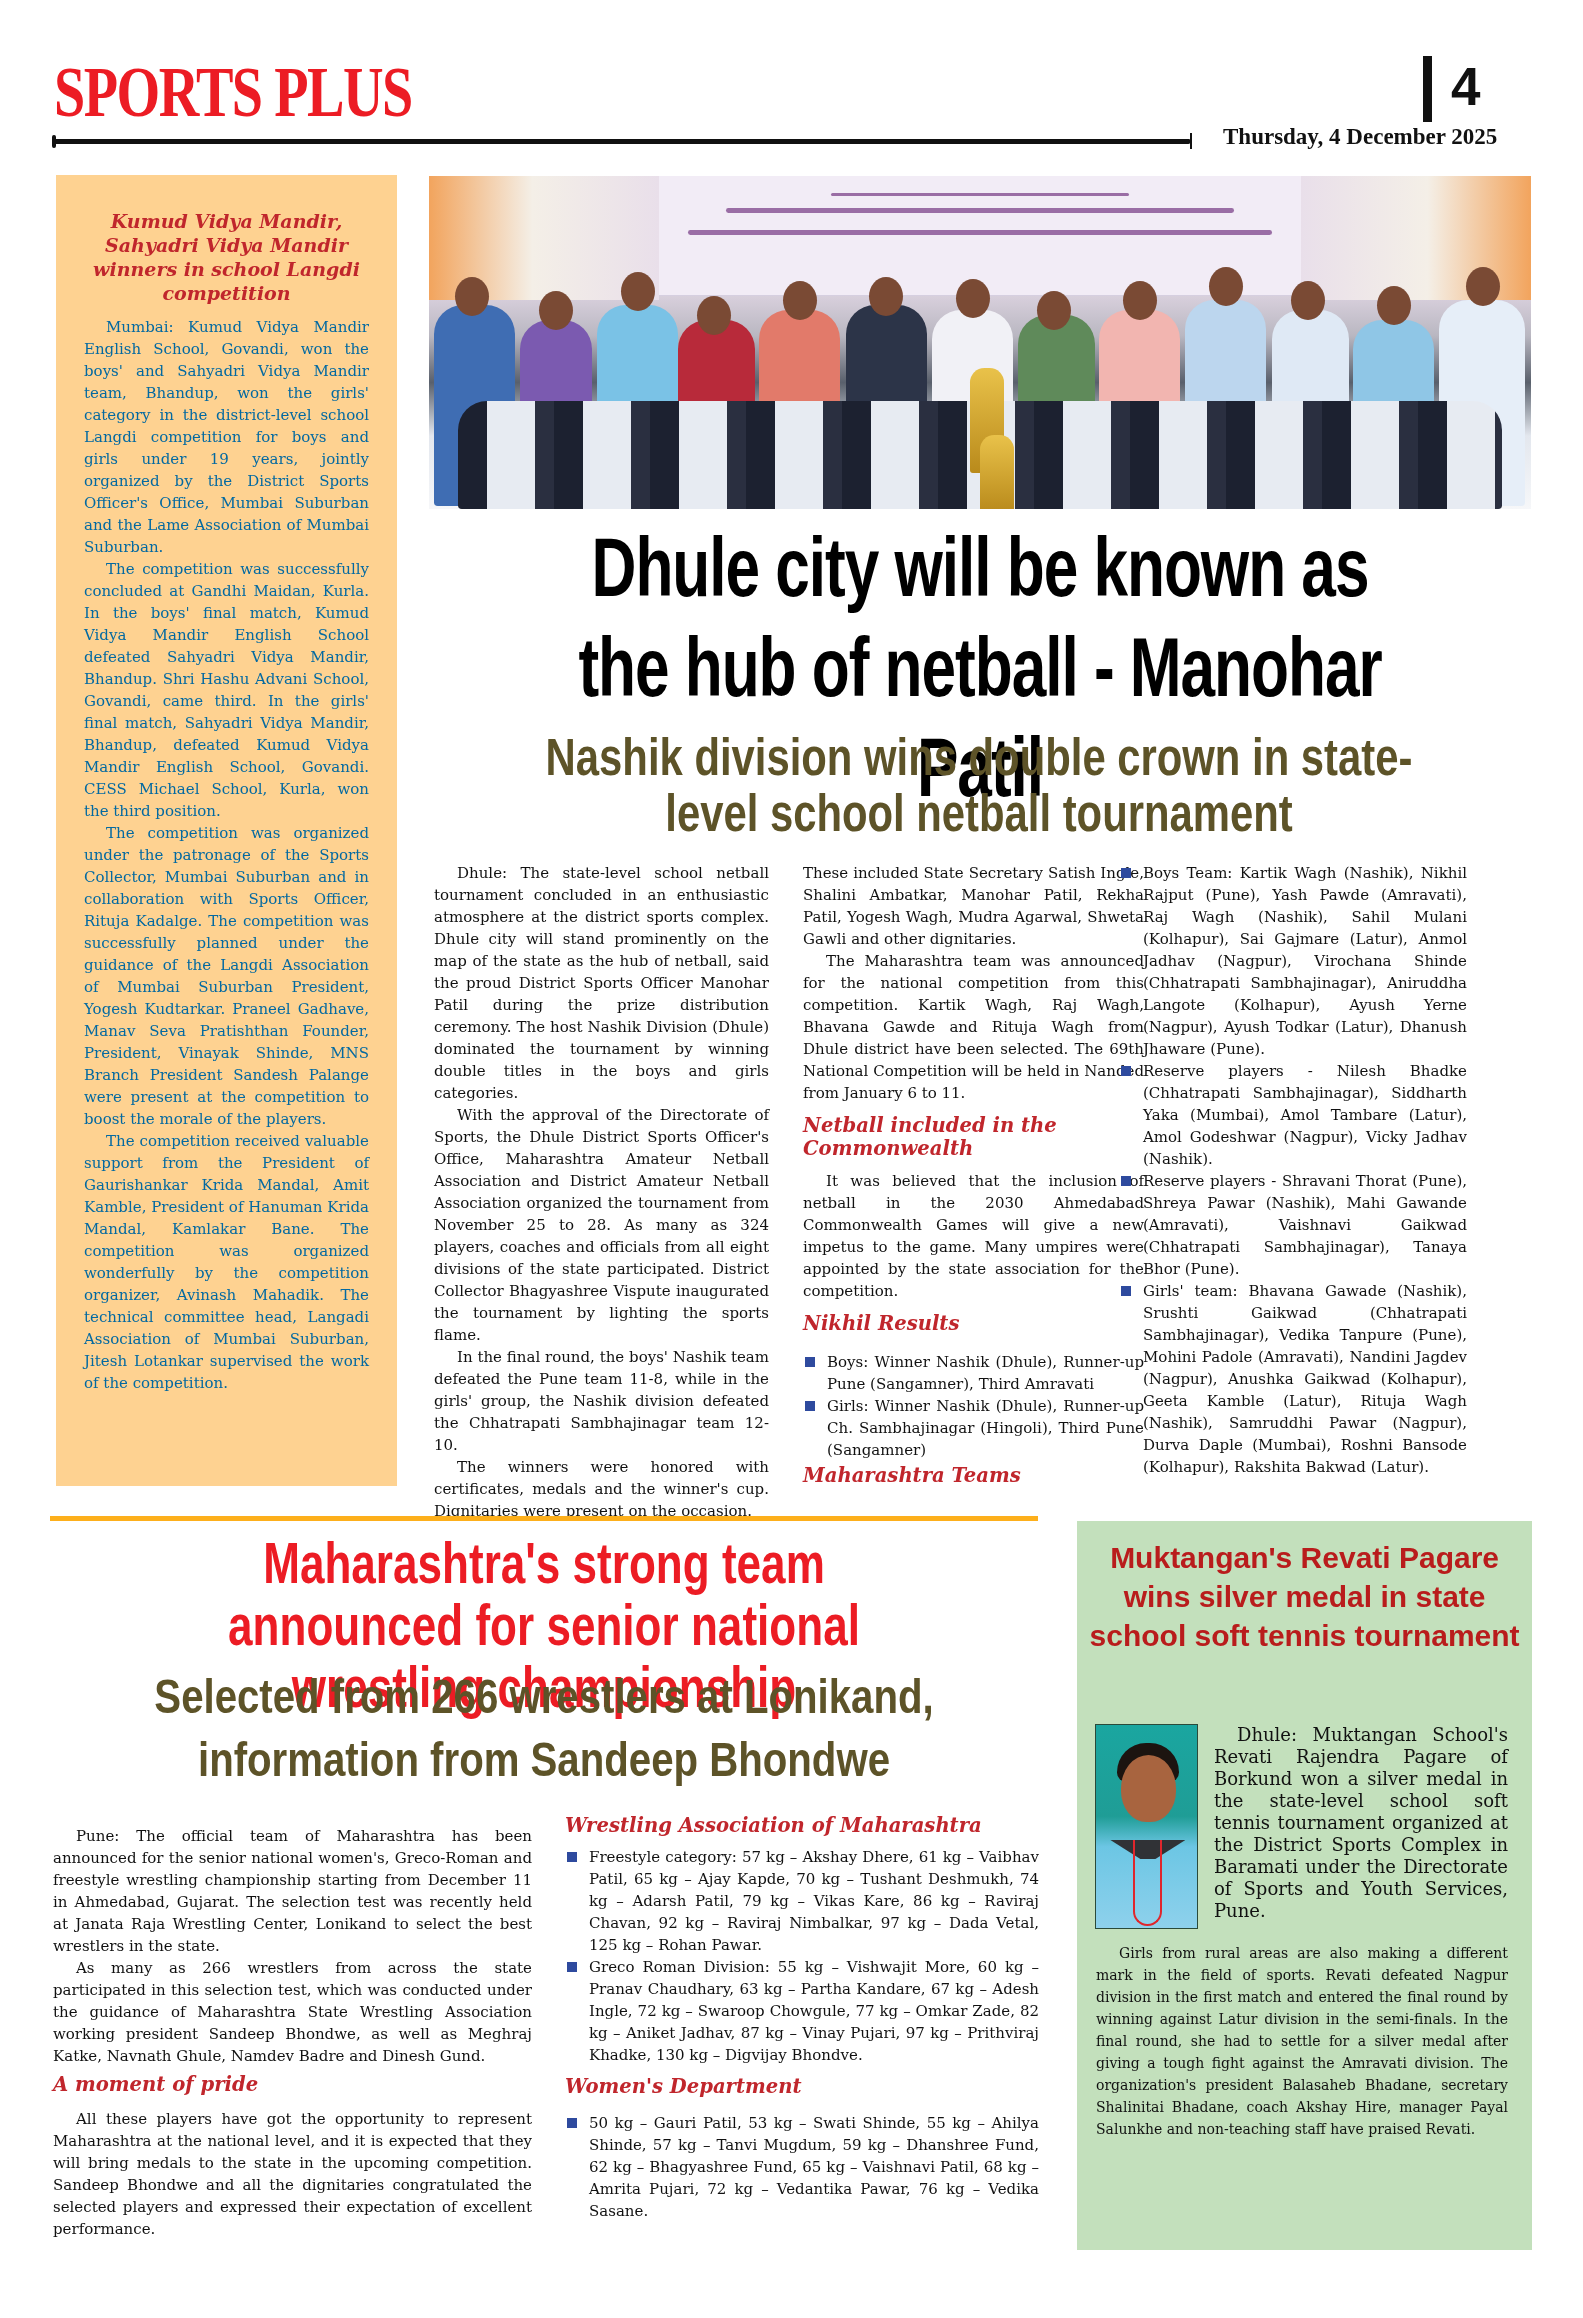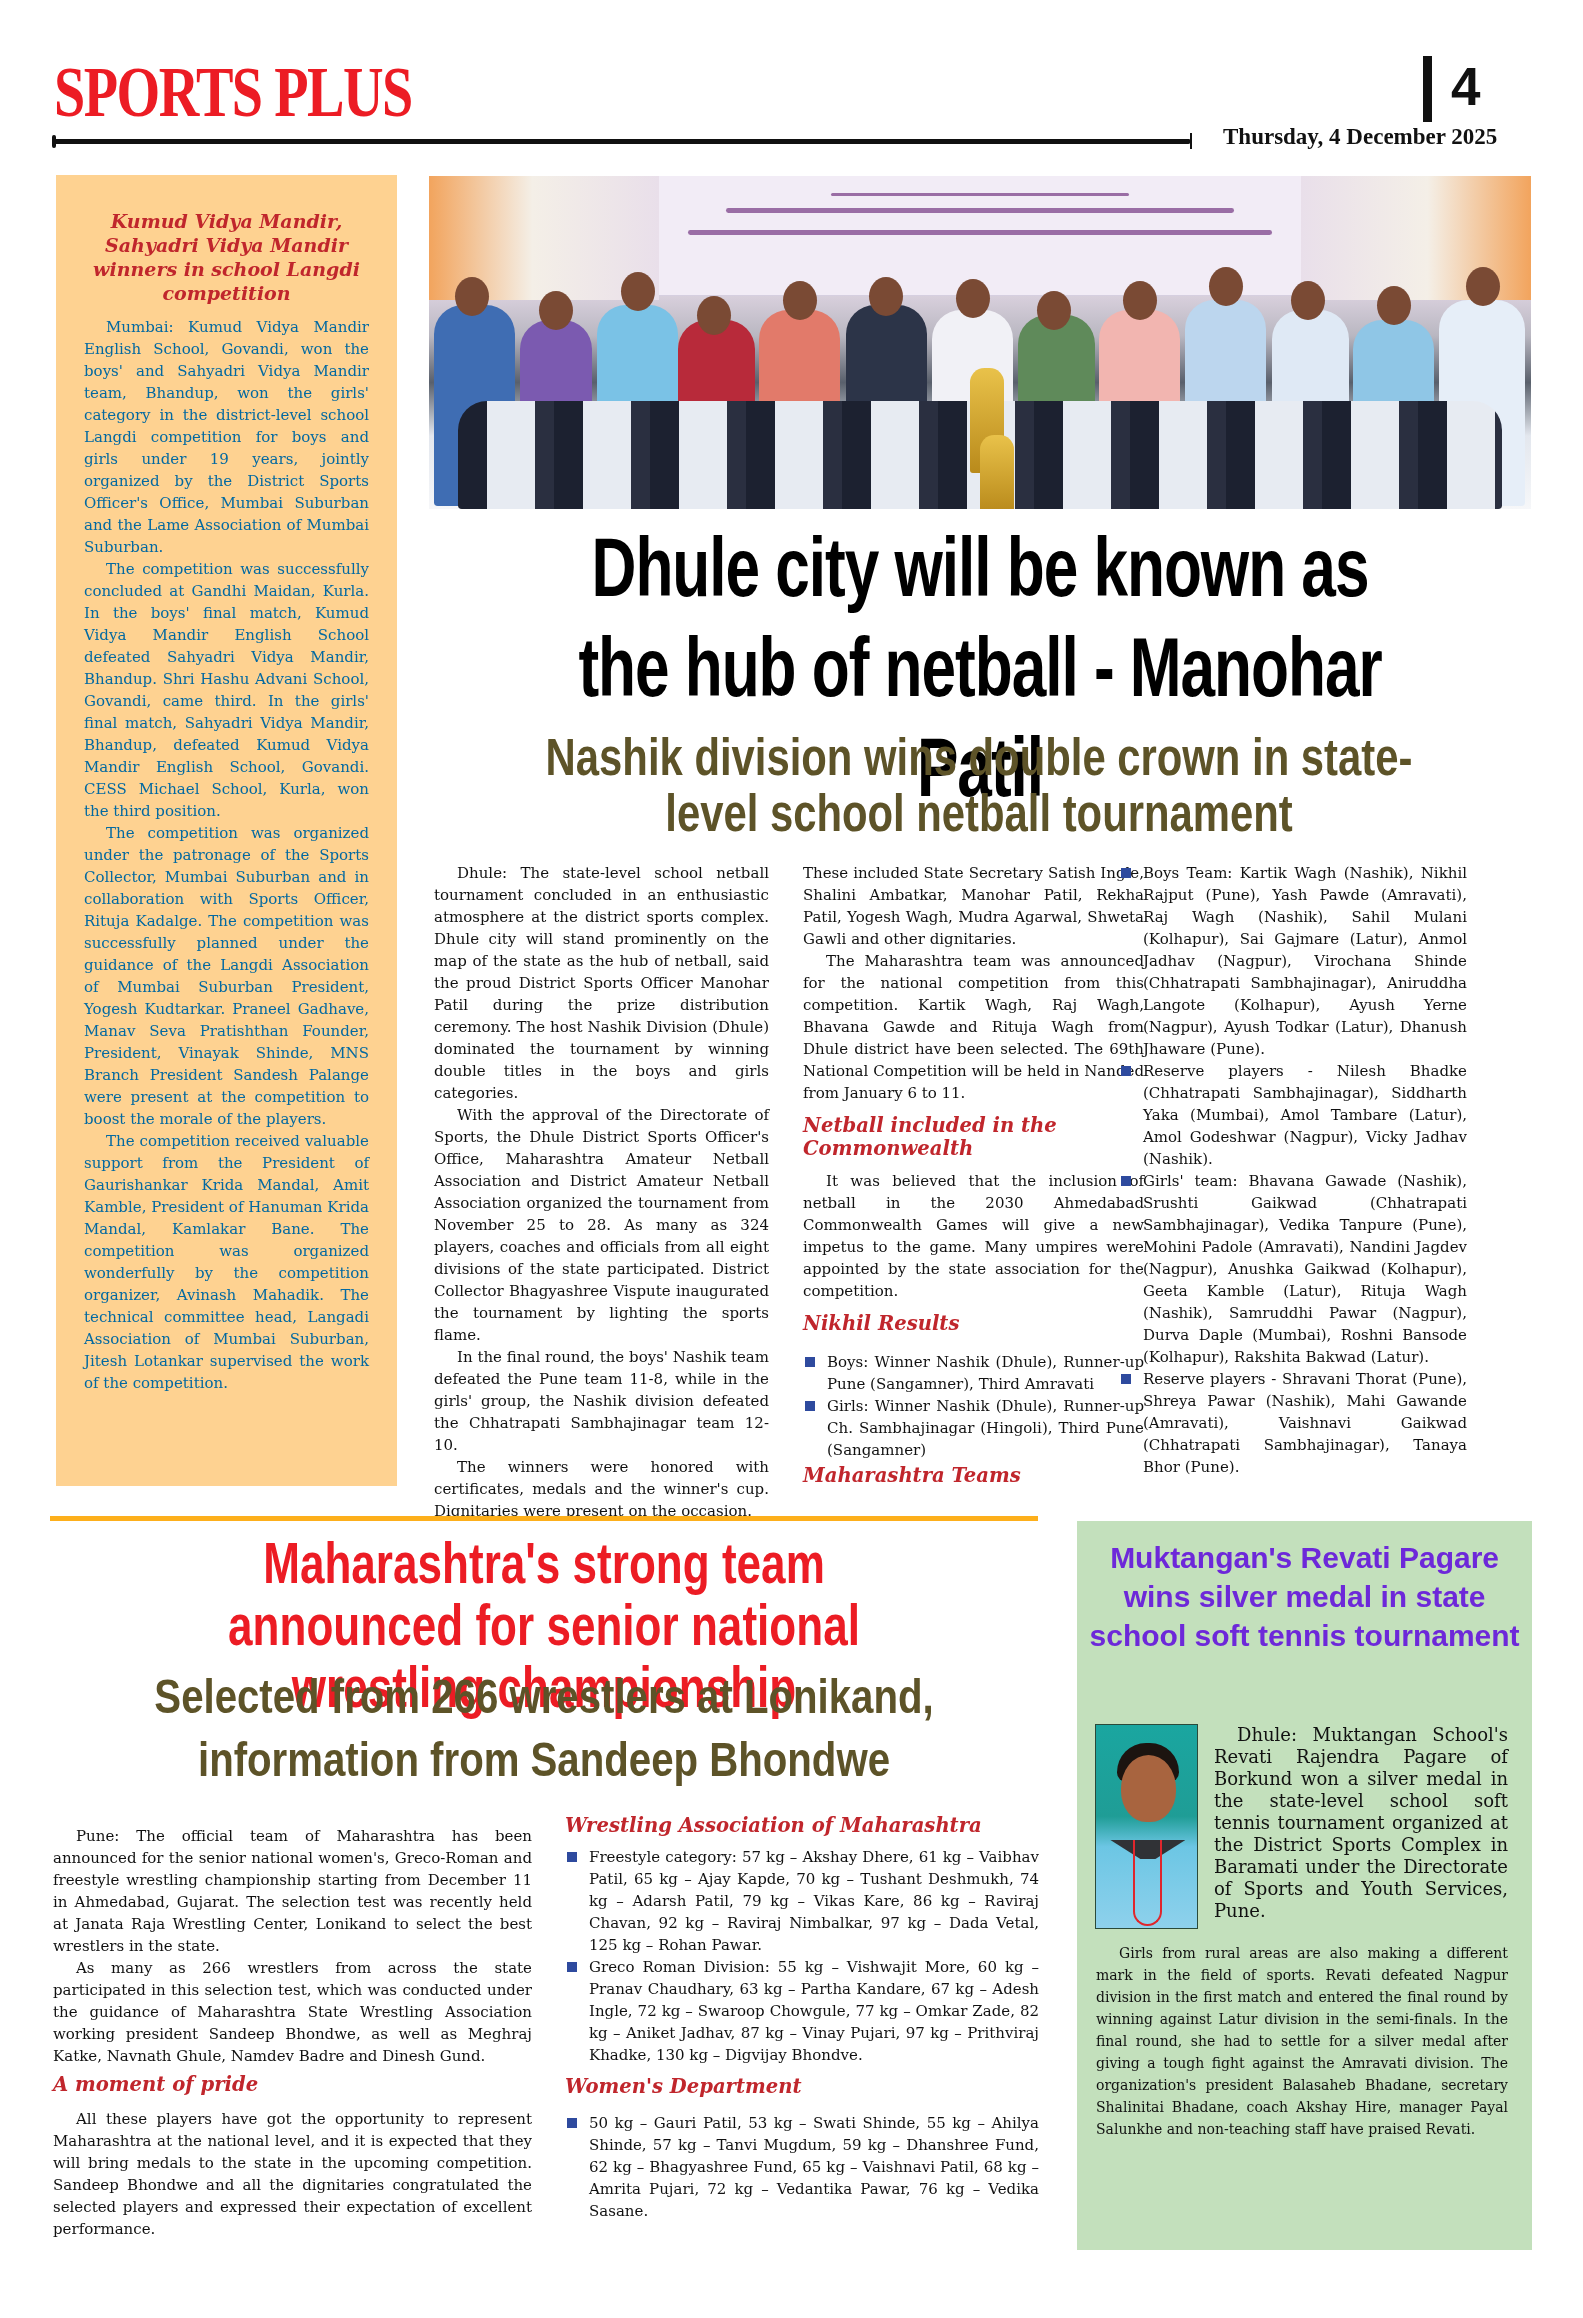--- a/index.html
+++ b/index.html
@@ -104,21 +104,21 @@
     .wrestling-c1 { left: 53px; top: 1825px; width: 479px; font-size: 15px; line-height: 22px; }
     .wrestling-c2 { left: 565px; top: 1814px; width: 474px; font-size: 15px; line-height: 22px; }
     .wrestling-c1 .red-sub, .wrestling-c2 .red-sub { font-size: 19.6px; }
 
     
     .revati-box {
       position: absolute; left: 1077px; top: 1521px; width: 455px; height: 729px; background: #c3e0bc;
     }
     .revati-box h2 {
       position: absolute; left: 9.6px; top: 17px; width: 436px; text-align: center;
-      font-family: "Liberation Sans", sans-serif; font-weight: 700; font-size: 30px; line-height: 39px; color: #6d28d9;
+      font-family: "Liberation Sans", sans-serif; font-weight: 700; font-size: 30px; line-height: 39px; color: #b91c1c;
     }
     .revati-photo {
       position: absolute; left: 18px; top: 203px; width: 103px; height: 205px;
       border: 1px solid #2a4a3a; overflow: hidden;
       background: linear-gradient(180deg, #1aa6a0 0%, #1f9d96 45%, #6cc6e4 60%, #8ed1ec 100%);
     }
     .revati-photo .face { position: absolute; left: 25px; top: 30px; width: 55px; height: 67px; border-radius: 50% 50% 46% 46%; background: #a8643f; }
     .revati-photo .hair { position: absolute; left: 21px; top: 18px; width: 62px; height: 39px; border-radius: 29px 29px 9.6px 9.6px; background: #1c1410; }
     .revati-photo .collar { position: absolute; left: 14.4px; top: 115px; width: 75px; height: 19px; background: #303236; clip-path: polygon(0 0, 100% 0, 60% 100%, 40% 100%); }
     .revati-photo .lanyard { position: absolute; left: 37px; top: 115px; width: 29px; height: 86px; border: 2.9px solid #e0262c; border-top: none; border-radius: 0 0 14.4px 14.4px; }
@@ -205,22 +205,22 @@
     <li>Boys: Winner Nashik (Dhule), Runner-up Pune (Sangamner), Third Amravati</li>
     <li>Girls: Winner Nashik (Dhule), Runner-up Ch. Sambhajinagar (Hingoli), Third Pune (Sangamner)</li>
   </ul>
   <div class="red-sub" style="margin:2.9px 0 0;">Maharashtra Teams</div>
 </section>
 
 <section class="col netball-c3">
   <ul>
     <li>Boys Team: Kartik Wagh (Nashik), Nikhil Rajput (Pune), Yash Pawde (Amravati), Raj Wagh (Nashik), Sahil Mulani (Kolhapur), Sai Gajmare (Latur), Anmol Jadhav (Nagpur), Virochana Shinde (Chhatrapati Sambhajinagar), Aniruddha Langote (Kolhapur), Ayush Yerne (Nagpur), Ayush Todkar (Latur), Dhanush Jhaware (Pune).</li>
     <li>Reserve players - Nilesh Bhadke (Chhatrapati Sambhajinagar), Siddharth Yaka (Mumbai), Amol Tambare (Latur), Amol Godeshwar (Nagpur), Vicky Jadhav (Nashik).</li>
+    <li>Reserve players - Shravani Thorat (Pune), Shreya Pawar (Nashik), Mahi Gawande (Amravati), Vaishnavi Gaikwad (Chhatrapati Sambhajinagar), Tanaya Bhor (Pune).</li>
     <li>Girls' team: Bhavana Gawade (Nashik), Srushti Gaikwad (Chhatrapati Sambhajinagar), Vedika Tanpure (Pune), Mohini Padole (Amravati), Nandini Jagdev (Nagpur), Anushka Gaikwad (Kolhapur), Geeta Kamble (Latur), Rituja Wagh (Nashik), Samruddhi Pawar (Nagpur), Durva Daple (Mumbai), Roshni Bansode (Kolhapur), Rakshita Bakwad (Latur).</li>
-    <li>Reserve players - Shravani Thorat (Pune), Shreya Pawar (Nashik), Mahi Gawande (Amravati), Vaishnavi Gaikwad (Chhatrapati Sambhajinagar), Tanaya Bhor (Pune).</li>
   </ul>
 </section>
 
 <div class="orange-rule"></div>
 
 <h1 class="wrestling-headline">Maharashtra's strong team announced for senior national wrestling championship</h1>
 <h2 class="wrestling-subhead">Selected from 266 wrestlers at Lonikand, information from Sandeep Bhondwe</h2>
 
 <section class="col wrestling-c1">
   <p>Pune: The official team of Maharashtra has been announced for the senior national women's, Greco-Roman and freestyle wrestling championship starting from December 11 in Ahmedabad, Gujarat. The selection test was recently held at Janata Raja Wrestling Center, Lonikand to select the best wrestlers in the state.</p>

